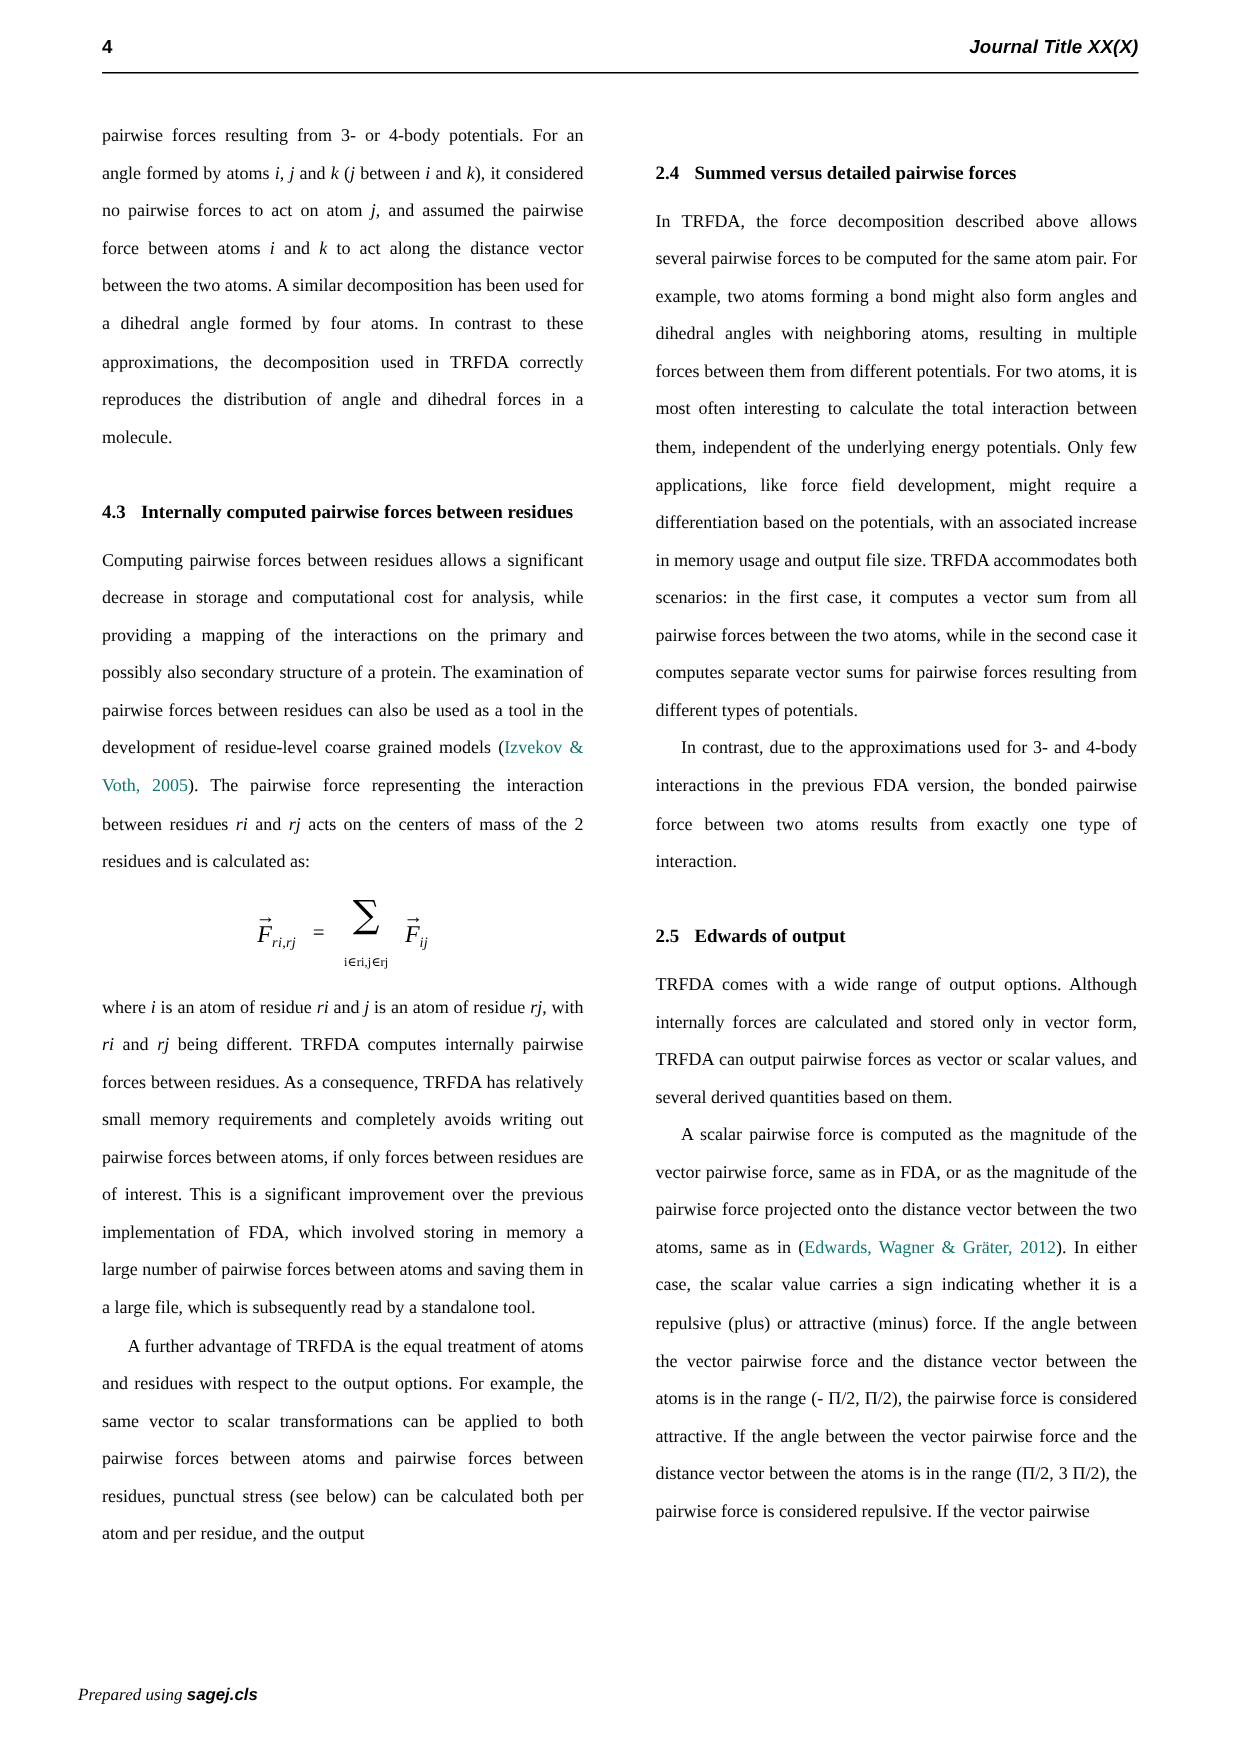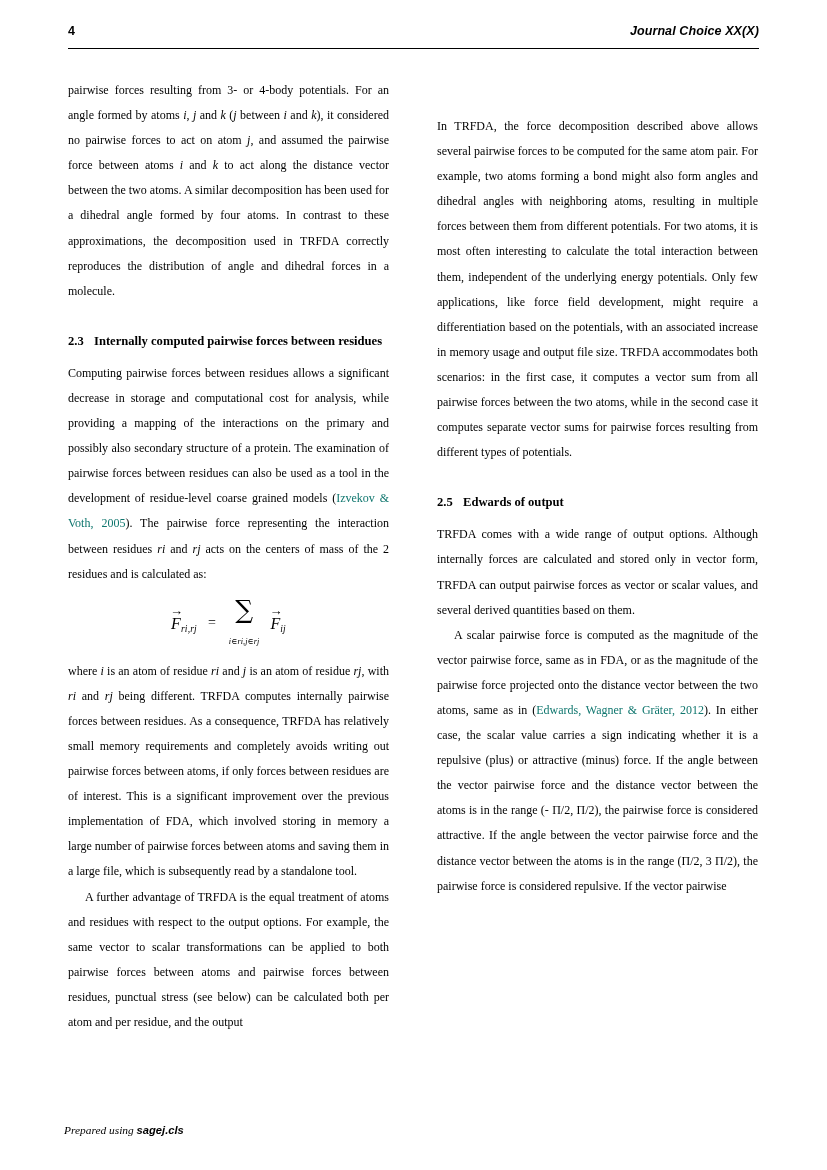--- a/index.html
+++ b/index.html
@@ -148,63 +148,62 @@
     justify-content: flex-start;
     margin: 0 2px;
   }
   .eqsum .sigma {
     font-size: 25px;
     line-height: 22px;
     font-family: "DejaVu Serif", serif;
   }
   .eqsum .lim {
     font-size: 8.2px;
-    font-style: italic;
     line-height: 10px;
     margin-top: 16px;
     letter-spacing: 0.1px;
   }
   .eq-eq { font-size: 14px; padding: 0 2px; }
 
   
   .footer {
     position: absolute;
-    left: 64px;
+    left: 52px;
     top: 1124px;
     font-size: 11.4px;
     font-style: italic;
     font-family: "Liberation Serif", "DejaVu Serif", serif;
   }
   .footer .cls {
     font-family: "Liberation Sans", "DejaVu Sans", sans-serif;
     font-weight: bold;
     font-style: italic;
     font-size: 11.2px;
   }
 </style>
 </head>
 <body>
 
 <div class="page">
 
   <div class="runhead">
     <span class="folio">4</span>
-    <span>Journal Choice XX(X)</span>
+    <span>Journal Title XX(X)</span>
   </div>
   <div class="headrule"></div>
 
   <div class="columns">
 
     <div class="col">
 
       <p class="body">pairwise forces resulting from 3- or 4-body potentials. For an angle formed by atoms <em class="it">i</em>, <em class="it">j</em> and <em class="it">k</em> (<em class="it">j</em> between <em class="it">i</em> and <em class="it">k</em>), it considered no pairwise forces to act on atom <em class="it">j</em>, and assumed the pairwise force between atoms <em class="it">i</em> and <em class="it">k</em> to act along the distance vector between the two atoms. A similar decomposition has been used for a dihedral angle formed by four atoms. In contrast to these approximations, the decomposition used in TRFDA correctly reproduces the distribution of angle and dihedral forces in a molecule.</p>
 
       <div class="sec-before"></div>
       <h2 class="sec">
-        <span class="secnum">2.3</span><span>Internally computed pairwise forces between residues</span>
+        <span class="secnum">4.3</span><span>Internally computed pairwise forces between residues</span>
       </h2>
       <div class="sec-after"></div>
 
       <p class="body"><span>Computing pairwise forces between residues allows a significant decrease in storage and computational cost for analysis, while providing a mapping of the interactions on the primary and possibly also secondary structure of a protein. The examination of pairwise forces between residues can also be used as a tool in the development of residue-level coarse grained models (</span><span class="cite">Izvekov &amp; Voth, 2005</span><span>). The pairwise force representing the interaction between residues <em class="it">ri</em> and <em class="it">rj</em> acts on the centers of mass of the 2 residues and is calculated as:</span></p>
 
       <div class="equation">
         <span class="eq-inner">
           <span class="vecF"><span class="arrow">→</span><span>F</span><span class="sub">ri,rj</span></span>
           <span class="eq-eq">=</span>
           <span class="eqsum">
@@ -218,24 +217,28 @@
       <p class="body">where <em class="it">i</em> is an atom of residue <em class="it">ri</em> and <em class="it">j</em> is an atom of residue <em class="it">rj</em>, with <em class="it">ri</em> and <em class="it">rj</em> being different. TRFDA computes internally pairwise forces between residues. As a consequence, TRFDA has relatively small memory requirements and completely avoids writing out pairwise forces between atoms, if only forces between residues are of interest. This is a significant improvement over the previous implementation of FDA, which involved storing in memory a large number of pairwise forces between atoms and saving them in a large file, which is subsequently read by a standalone tool.</p>
 
       <p class="body indent">A further advantage of TRFDA is the equal treatment of atoms and residues with respect to the output options. For example, the same vector to scalar transformations can be applied to both pairwise forces between atoms and pairwise forces between residues, punctual stress (see below) can be calculated both per atom and per residue, and the output</p>
 
     </div>
 
     <div class="col">
 
 
       <div class="sec-before"></div>
+      <h2 class="sec">
+        <span class="secnum">2.4</span><span>Summed versus detailed pairwise forces</span>
+      </h2>
       <div class="sec-after"></div>
 
       <p class="body">In TRFDA, the force decomposition described above allows several pairwise forces to be computed for the same atom pair. For example, two atoms forming a bond might also form angles and dihedral angles with neighboring atoms, resulting in multiple forces between them from different potentials. For two atoms, it is most often interesting to calculate the total interaction between them, independent of the underlying energy potentials. Only few applications, like force field development, might require a differentiation based on the potentials, with an associated increase in memory usage and output file size. TRFDA accommodates both scenarios: in the first case, it computes a vector sum from all pairwise forces between the two atoms, while in the second case it computes separate vector sums for pairwise forces resulting from different types of potentials.</p>
 
+      <p class="body indent">In contrast, due to the approximations used for 3- and 4-body interactions in the previous FDA version, the bonded pairwise force between two atoms results from exactly one type of interaction.</p>
 
       <div class="sec-before"></div>
       <h2 class="sec">
         <span class="secnum">2.5</span><span>Edwards of output</span>
       </h2>
       <div class="sec-after"></div>
 
       <p class="body">TRFDA comes with a wide range of output options. Although internally forces are calculated and stored only in vector form, TRFDA can output pairwise forces as vector or scalar values, and several derived quantities based on them.</p>
 
       <p class="body indent"><span>A scalar pairwise force is computed as the magnitude of the vector pairwise force, same as in FDA, or as the magnitude of the pairwise force projected onto the distance vector between the two atoms, same as in (</span><span class="cite">Edwards, Wagner &amp; Gräter, 2012</span><span>). In either case, the scalar value carries a sign indicating whether it is a repulsive (plus) or attractive (minus) force. If the angle between the vector pairwise force and the distance vector between the atoms is in the range (- Π/2, Π/2), the pairwise force is considered attractive. If the angle between the vector pairwise force and the distance vector between the atoms is in the range (Π/2, 3 Π/2), the pairwise force is considered repulsive. If the vector pairwise</span></p>

